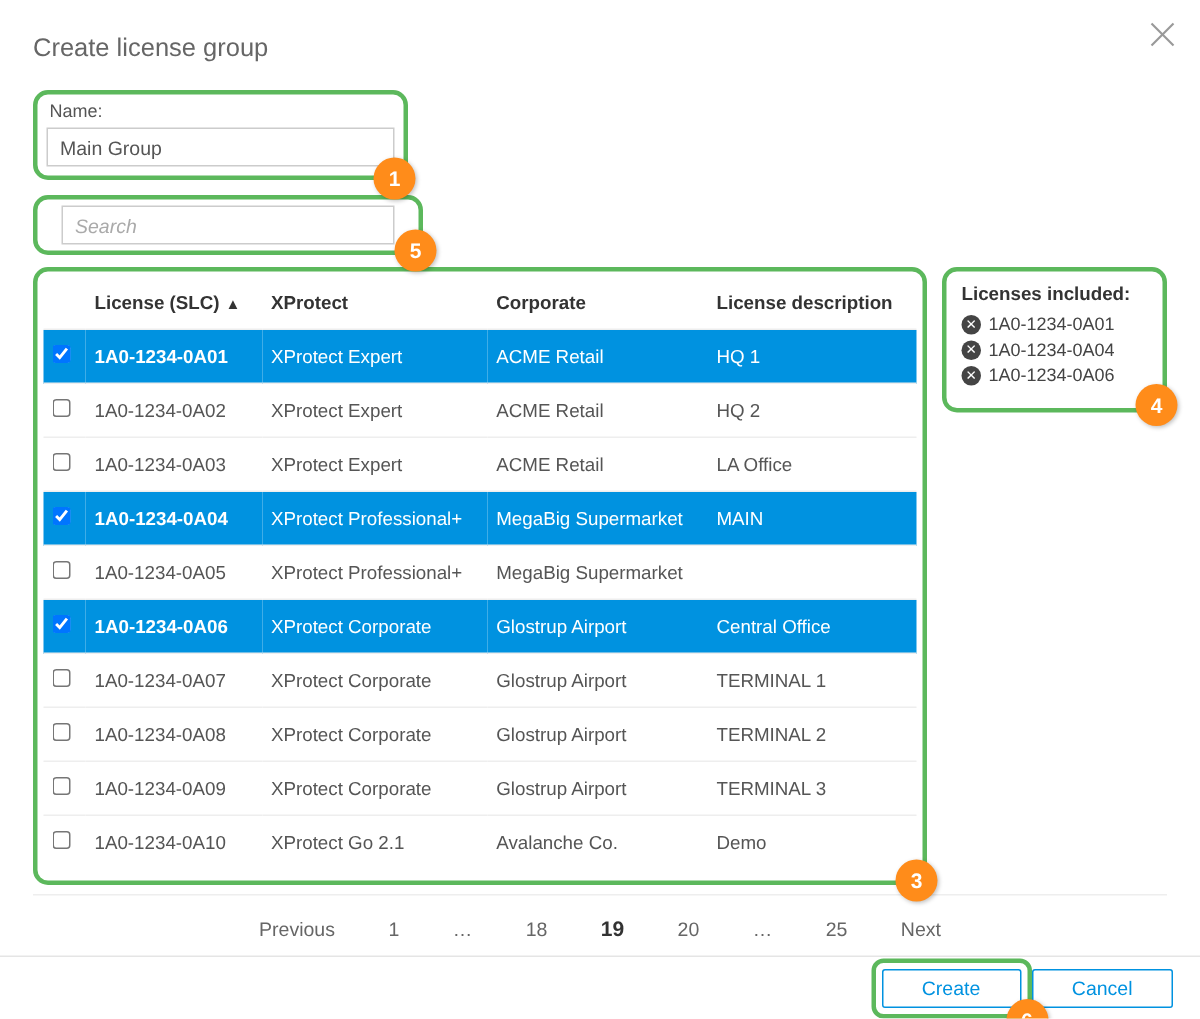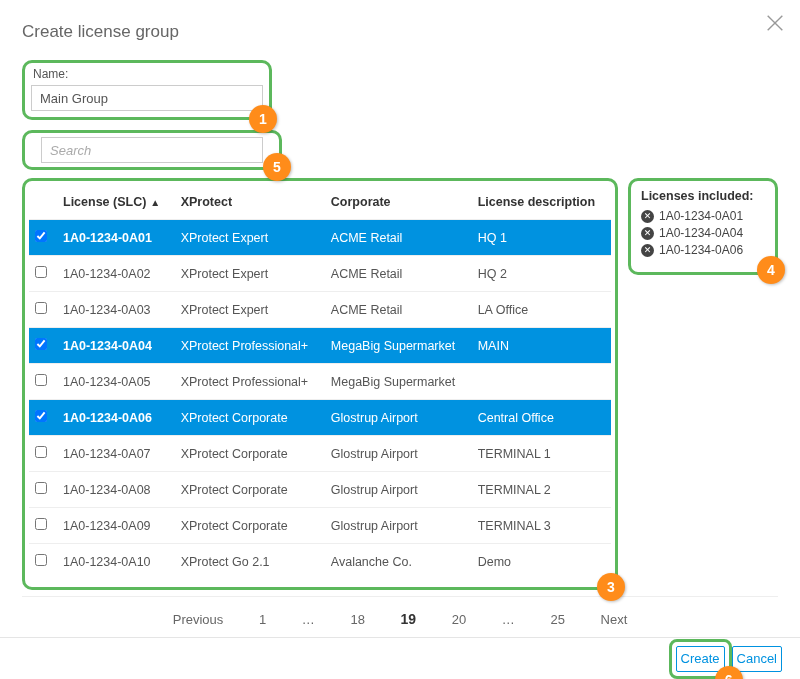--- a/index.html
+++ b/index.html
@@ -39,21 +39,21 @@
   .included-wrap { width: 150px; padding: 8px 10px 12px 10px; }
   .included-title { font-weight: 600; color: #333; font-size: 12.5px; margin-bottom: 6px; }
   .included-item { display: flex; align-items: center; gap: 5px; font-size: 12px; color: #444; margin-bottom: 3px; }
   .remove-icon { width: 13px; height: 13px; border-radius: 50%; background: #444; color: #fff; display: inline-flex; align-items: center; justify-content: center; font-size: 9px; line-height: 1; cursor: pointer; flex-shrink: 0; }
 
   .pager { text-align: center; padding: 14px 0 10px 0; font-size: 13px; color: #666; border-top: 1px solid #eee; margin-top: 6px; }
   .pager span { margin: 0 16px; cursor: pointer; display: inline-block; }
   .pager .current { font-weight: 700; color: #333; font-size: 14px; }
 
   .footer { position: absolute; left: 0; right: 0; bottom: 0; height: 42px; border-top: 1px solid #e5e5e5; display: flex; justify-content: flex-end; align-items: center; padding: 0 18px; background: #fff; }
-  .btn { height: 26px; padding: 0 4px; font-size: 13px; border: 1px solid #0092e0; background: #fff; color: #0092e0; cursor: pointer; border-radius: 2px; }
+  .btn { height: 26px; padding: 0 26px; font-size: 13px; border: 1px solid #0092e0; background: #fff; color: #0092e0; cursor: pointer; border-radius: 2px; }
   .create-highlight { border: 3px solid #5cb85c; border-radius: 8px; padding: 4px; position: relative; display: inline-flex; }
 </style>
 </head>
 <body>
 
 <div class="dialog">
 
   <div class="close-x">
     <svg viewBox="0 0 24 24">
         <line x1="4" y1="4" x2="20" y2="20"></line>

